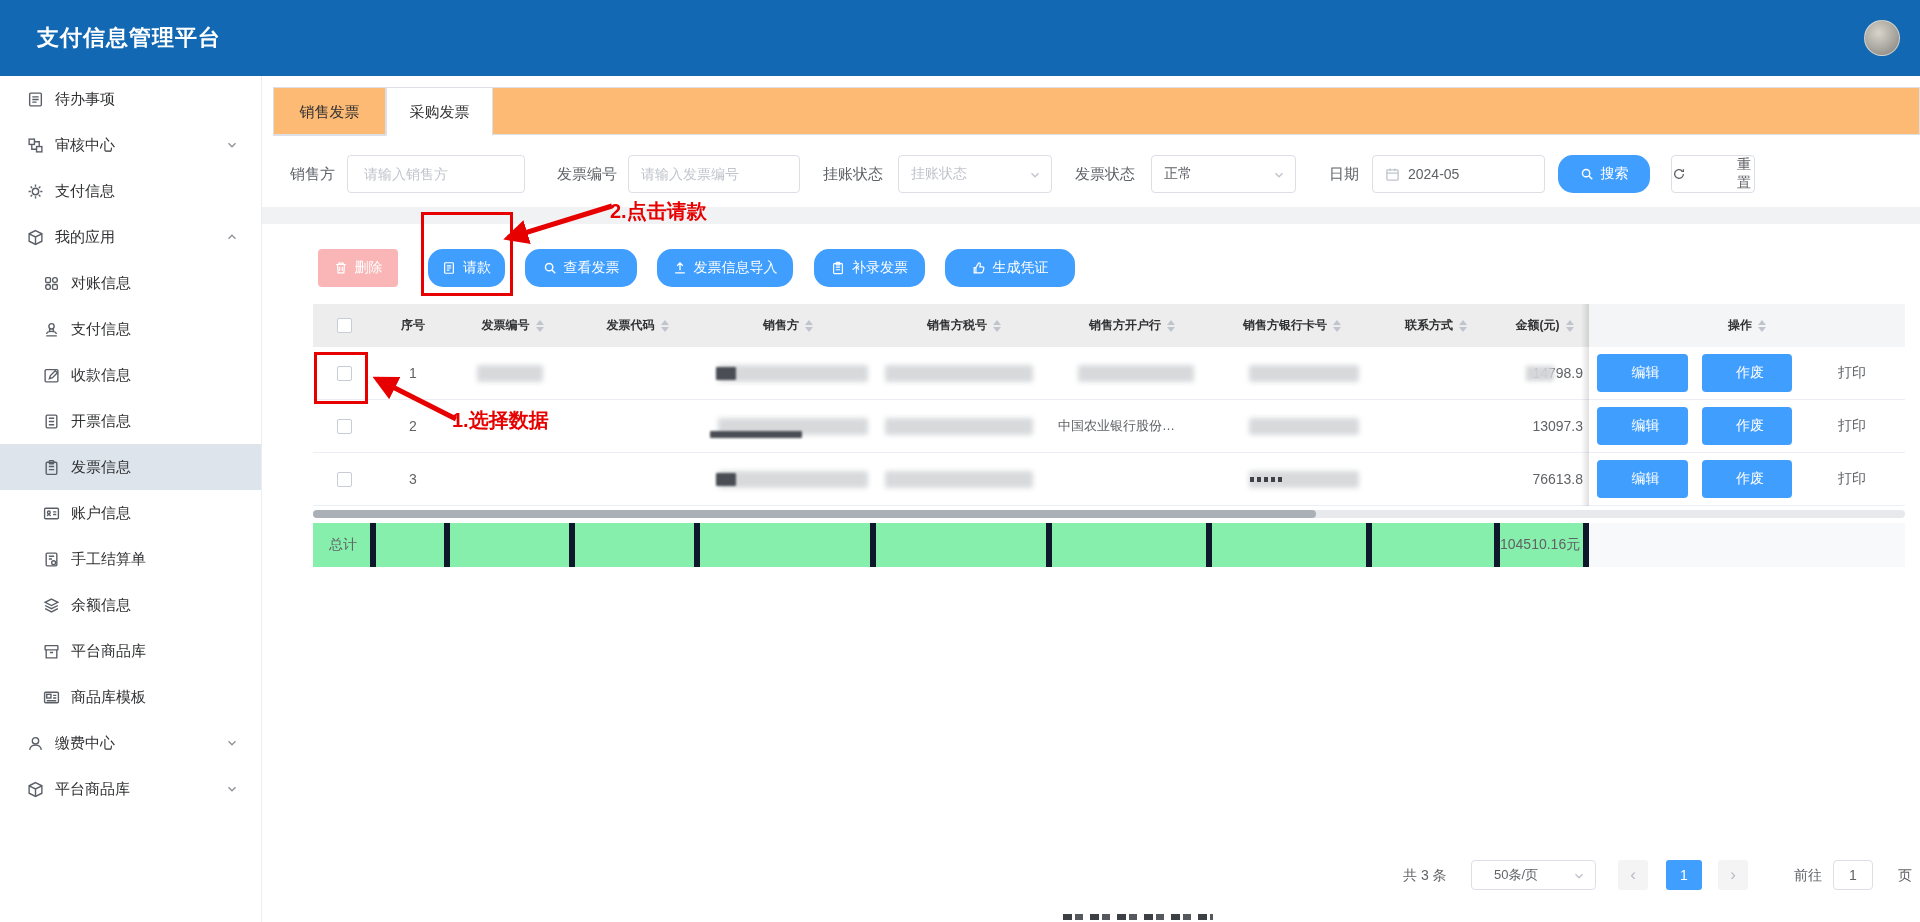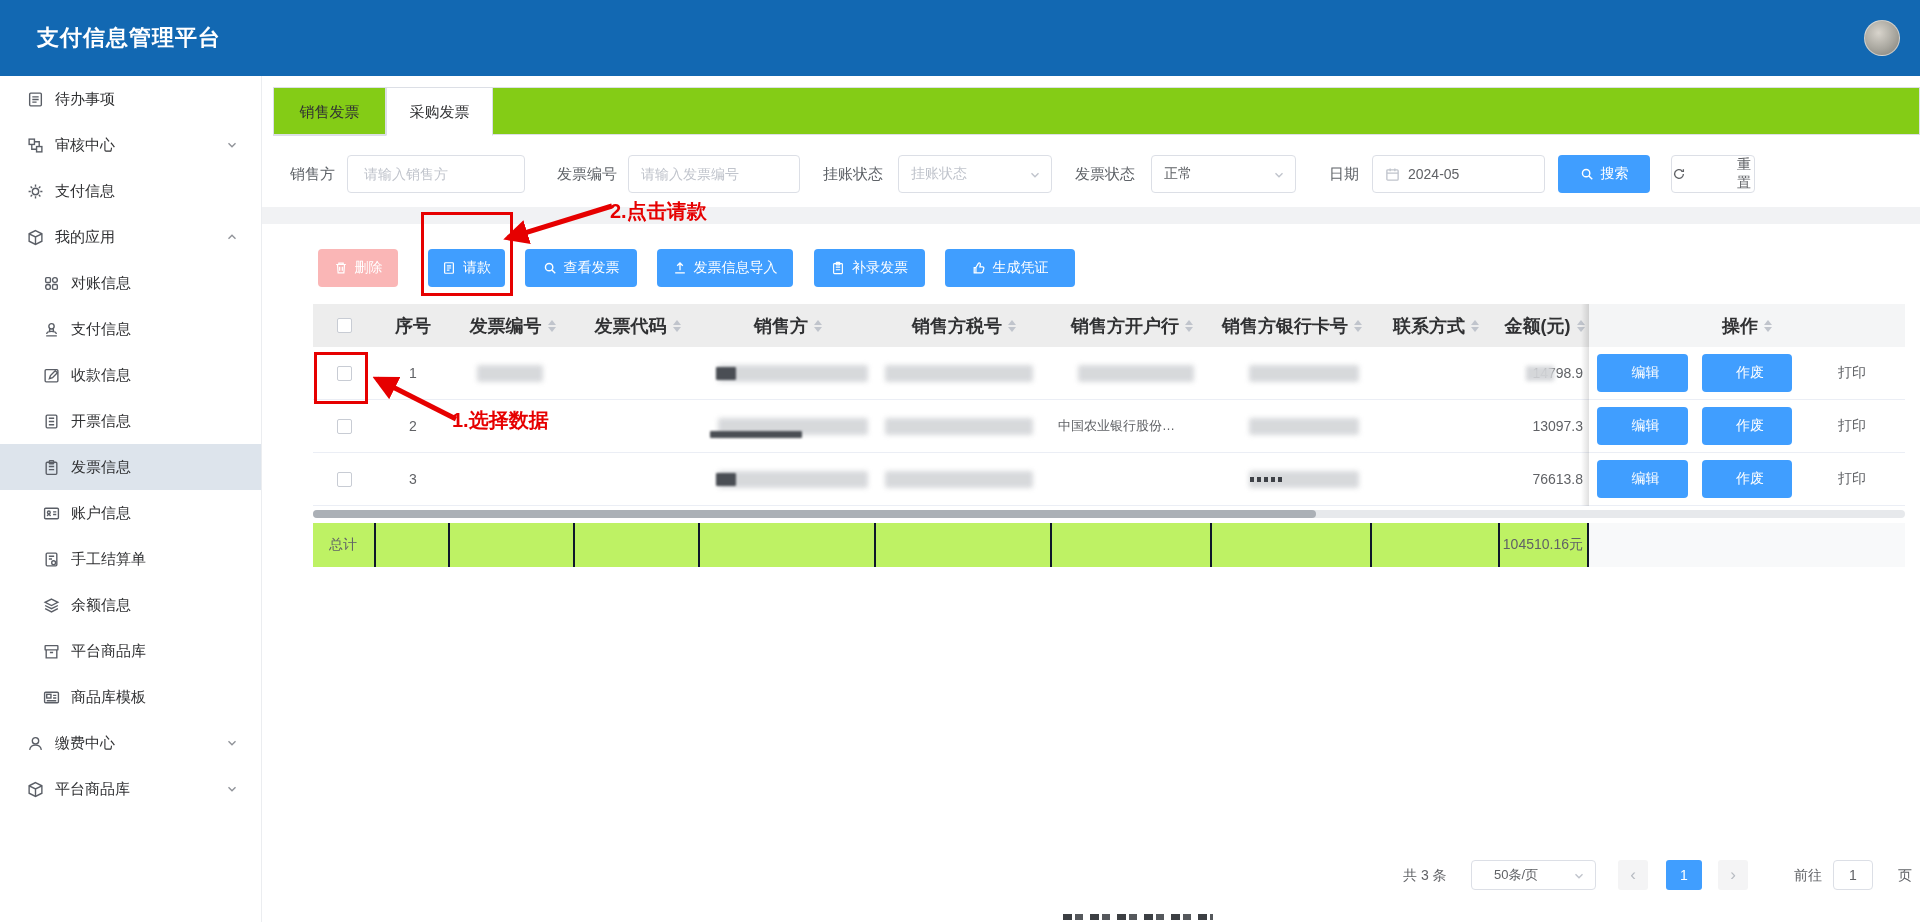--- a/index.html
+++ b/index.html
@@ -20,21 +20,21 @@
   .side-item.sub { padding-left:43px; }
   .side-item.active { background:#dde4ec; }
   .side-item .icn { width:17px; height:17px; margin-right:11px; color:#5a5e66; display:inline-flex; }
   .side-item .icn svg { width:17px; height:17px; }
   .side-chev { position:absolute; right:22px; top:16px; width:14px; height:14px; color:#909399; }
   .side-chev svg { width:14px; height:14px; }
 
   .icn svg, .btn-icn svg { display:block; }
 
   
-  .tabstrip { position:absolute; left:273px; top:87px; width:1647px; height:48px; background:#84cc16;
+  .tabstrip { position:absolute; left:273px; top:87px; width:1647px; height:48px; background:#fdba74;
               border:1px solid #dcdfe6; border-left:1px solid #dcdfe6; z-index:3; }
   .tab { position:absolute; top:-1px; height:49px; line-height:48px; text-align:center; font-size:15px; color:#303133; cursor:pointer; }
   .tab-inactive { left:-1px; width:113px; border:1px solid #dcdfe6; background:transparent; }
   .tab-active { left:112px; width:107px; background:#fff; border:1px solid #dcdfe6; border-bottom:1px solid #fff; }
 
   
   .filters { position:absolute; left:0; top:0; width:1920px; height:0; z-index:3; }
   .f-label { position:absolute; top:155px; height:38px; line-height:38px; font-size:15px; color:#5f6368; }
   .f-input { position:absolute; top:155px; height:38px; border:1px solid #dcdfe6; border-radius:4px; background:#fff;
              font-size:14px; color:#606266; padding:0 12px; font-family:inherit; }
@@ -45,57 +45,57 @@
   .f-select .ph  { color:#c0c4cc; }
   .sel-chev { position:absolute; right:9px; top:12px; width:14px; height:14px; color:#c0c4cc; }
   .sel-chev svg { width:14px; height:14px; }
   .cal-icn { width:15px; height:15px; color:#c0c4cc; margin-right:8px; display:inline-flex; }
   .cal-icn svg { width:15px; height:15px; }
 
   .btn { display:flex; align-items:center; justify-content:center; gap:7px; border-radius:4px; font-size:14px;
          cursor:pointer; border:none; font-family:inherit; }
   .btn .btn-icn { width:14px; height:14px; display:inline-flex; }
   .btn .btn-icn svg { width:14px; height:14px; }
-  .btn-primary { background:#409eff; color:#fff; }
+  .btn-primary { background:#409eff; color:#fff;border-radius:15px; }
   .btn-plain { background:#fff; color:#606266; border:1px solid #dcdfe6;gap:48px; }
   .btn-danger-disabled { background:#fab6b6; color:#fff; }
   .f-btn { position:absolute; top:155px; height:38px; }
 
   
   .gray-band { position:absolute; left:262px; top:207px; width:1658px; height:17px; background:#f1f2f4; z-index:1; }
 
   
   #toolbar { position:absolute; left:0; top:249px; width:1920px; height:38px; z-index:2; }
   #toolbar .btn { position:absolute; top:0; height:38px; }
 
   
   #table { position:absolute; left:313px; top:304px; width:1592px; z-index:2; }
   .thead { display:flex; height:43px; background:#ededed; }
-  .th { display:flex; align-items:center; justify-content:center; font-size:18px; font-weight:700; color:#303133; position:relative; }
+  .th { display:flex; align-items:center; justify-content:center; font-size:12px; font-weight:700; color:#303133; position:relative; }
   .th-fixed { background:#f4f5f6; }
   .carets { display:inline-flex; flex-direction:column; margin-left:6px; }
   .caret-up { width:0; height:0; border:4px solid transparent; border-bottom:5px solid #c0c4cc; margin-bottom:2px; }
   .caret-dn { width:0; height:0; border:4px solid transparent; border-top:5px solid #c0c4cc; }
   .tr { display:flex; height:53px; border-bottom:1px solid #ebeef5; background:#fff; }
   .td { display:flex; align-items:center; justify-content:center; font-size:14px; color:#606266; position:relative; }
   .td-left { justify-content:flex-start; padding-left:6px; font-size:13px; white-space:nowrap; overflow:hidden; }
   .td-amount { justify-content:flex-end; padding-right:6px; }
   .cbx { width:15px; height:15px; border:1px solid #c8ccd4; border-radius:2px; background:#fff; cursor:pointer; }
   .blur-block { position:absolute; top:18px; height:17px; background:#d3d5d8; border-radius:2px; filter:blur(2.5px); opacity:.9; }
   .mark-dark { position:absolute; background:#4a4e54; filter:blur(1px); border-radius:1px; }
   .dots-dark { position:absolute; height:5px; background:repeating-linear-gradient(90deg,#3e4147 0 4px, transparent 4px 7px); }
   .amount-blur { position:absolute; top:19px; height:15px; background:#d3d5d8; filter:blur(2px); opacity:.95; }
   .row-btn { height:38px; border-radius:4px; font-size:14px; display:flex; align-items:center; justify-content:center; gap:6px; cursor:pointer; font-family:inherit; border:none; }
   .panel-shadow { position:absolute; left:1268px; top:0; width:8px; height:202px; background:linear-gradient(to left, rgba(0,0,0,.12), rgba(0,0,0,0)); pointer-events:none; }
 
   .hscroll-track { margin-top:4px; width:1592px; height:8px; border-radius:4px; background:#e7e9ec; }
   .hscroll-thumb { width:1003px; height:8px; border-radius:4px; background:#abb0b6; cursor:pointer; }
 
   .summary-row { display:flex; height:44px; margin-top:5px; }
-  .sum-cell { background:#bef264; border-right:2px solid #0f172a; display:flex; align-items:center; font-size:14px; color:#606266; position:relative; }
+  .sum-cell { background:#86efac; border-right:6px solid #0f172a; display:flex; align-items:center; font-size:14px; color:#606266; position:relative; }
   .sum-cell:last-child { background:#f8f9fa; border-right:none; }
 
   
   #pagination { position:absolute; left:1390px; top:855px; width:530px; height:40px; z-index:2; font-size:14px; color:#606266; }
   #pagination > * { position:absolute; }
   .pg-total { left:13px; top:0; height:40px; line-height:40px; }
   .pg-size { left:81px; top:5px; width:125px; height:30px; border:1px solid #dcdfe6; border-radius:4px; background:#fff;
              display:flex; align-items:center; padding-left:22px; font-size:13px; cursor:pointer; }
   .pg-size .sel-chev { top:8px; }
   .pg-btn { top:5px; width:30px; height:30px; background:#f4f4f5; border-radius:3px; display:flex; align-items:center; justify-content:center;

